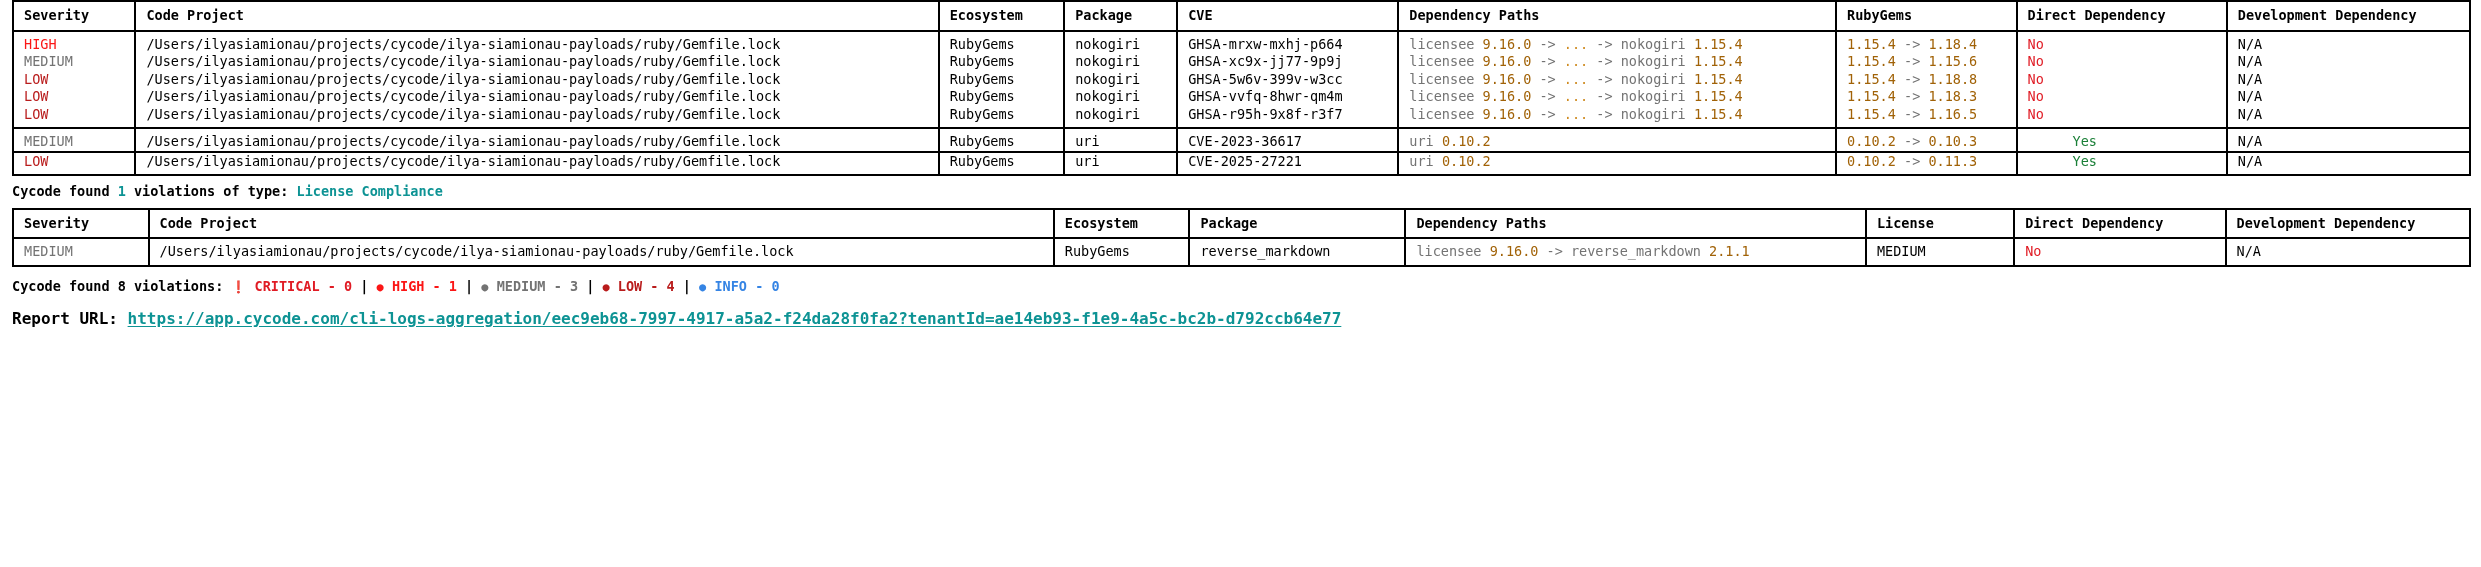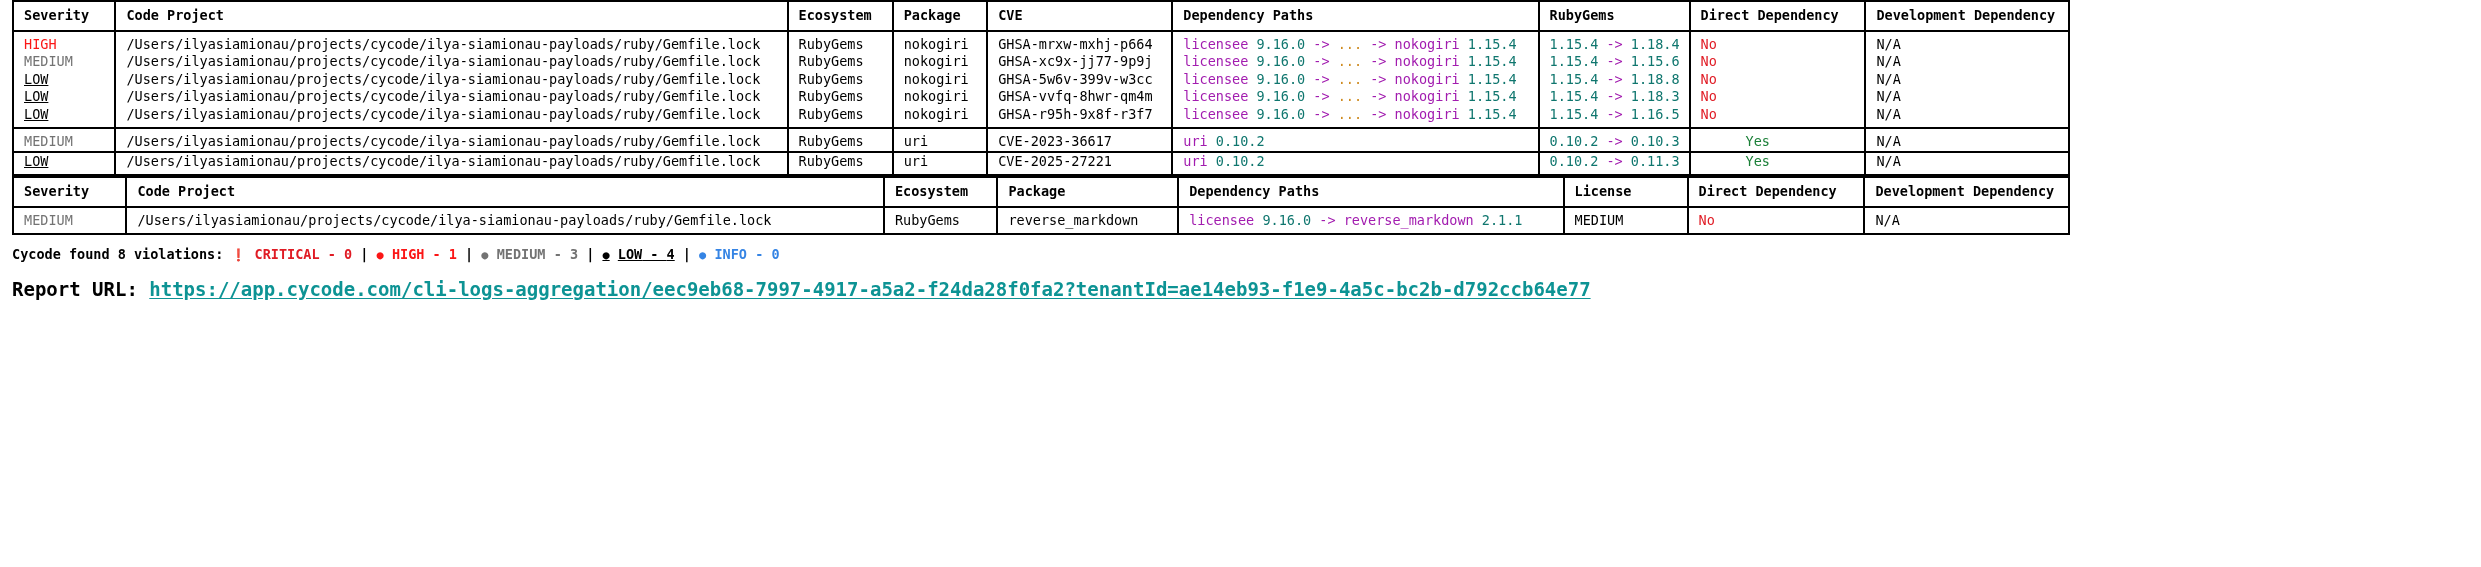--- a/index.html
+++ b/index.html
@@ -29,21 +29,21 @@
     padding: 8px 2px 8px 2px;
     letter-spacing: 0px;
   }
   .found-line .count { color: #0d9394; }
   .found-line .vtype { color: #0d9394; }
 
   
   .tbl-wrap { padding: 0 2px; }
   table.report {
     border-collapse: collapse;
-    width: 2058px;
+    width: 2459px;
     table-layout: fixed;
     border: 2px solid #000;
   }
   table.report th, table.report td {
     border-left: 2px solid #000;
     border-right: 2px solid #000;
     text-align: left;
     vertical-align: middle;
     padding: 4px 8px 4px 10px;
     white-space: nowrap;
@@ -63,44 +63,44 @@
     padding-bottom: 1px;
   }
   tbody.group + tbody.group td { border-top: 2px solid #000; }
   tbody.group tr:first-child td { padding-top: 5px; }
   tbody.group tr:last-child td { padding-bottom: 5px; }
 
   
   .sev-critical { color: #e01b24; font-weight: bold; }
   .sev-high     { color: #fb1616; margin-top: 36px; }
   .sev-medium   { color: #737373; }
-  .sev-low      { color: #000000; text-decoration: underline; }
+  .sev-low      { color: #b91c1c; }
   .sev-info     { color: #3584e4; }
 
-  .teal   { color: #0f766e; }
+  .teal   { color: #a16207; }
   .orange { color: #cf8b20; }
   .red    { color: #e01b24; text-align: right; }
   .green  { color: #1a7f37; margin-left: 45px; }
-  .plain  { color: #a21caf; }
+  .plain  { color: #737373; }
 
   
   .totals-line {
     font-weight: bold;
     white-space: pre;
     padding: 12px 2px 4px 2px;
     font-size: 13.5px;
   }
   .totals-line .sep { color: #000; }
   .dot { font-size: 12px; line-height: 1; }
 
   .report-url-line {
     font-weight: bold;
     white-space: pre;
     padding: 12px 2px 6px 2px;
-    font-size: 19px;
+    font-size: 16px;
   }
   .report-url-line a {
     color: #0d9394;
     text-decoration: underline;
     text-underline-offset: 2px;
   }
 
   
   .c-sev  { width: 78px; }
   .c-proj { width: 512px; }
@@ -233,20 +233,21 @@
             <td>CVE-2025-27221</td>
             <td><span class="plain">uri </span><span class="teal">0.10.2</span></td>
             <td><span class="teal">0.10.2</span><span class="plain"> -&gt; </span><span class="teal">0.11.3</span></td>
             <td><span class="green">Yes</span></td>
             <td>N/A</td>
           </tr>
     </tbody>
   </table>
   </div>
 
+  <div class="found-line"><span>Cycode found </span><span class="count">1</span><span> violations of type: </span><span class="vtype">License Compliance</span></div>
 
   <div class="tbl-wrap">
   <table class="report">
     <colgroup>
       <col class="l-sev">
           <col class="l-proj">
           <col class="l-eco">
           <col class="l-pkg">
           <col class="l-path">
           <col class="l-lic">

